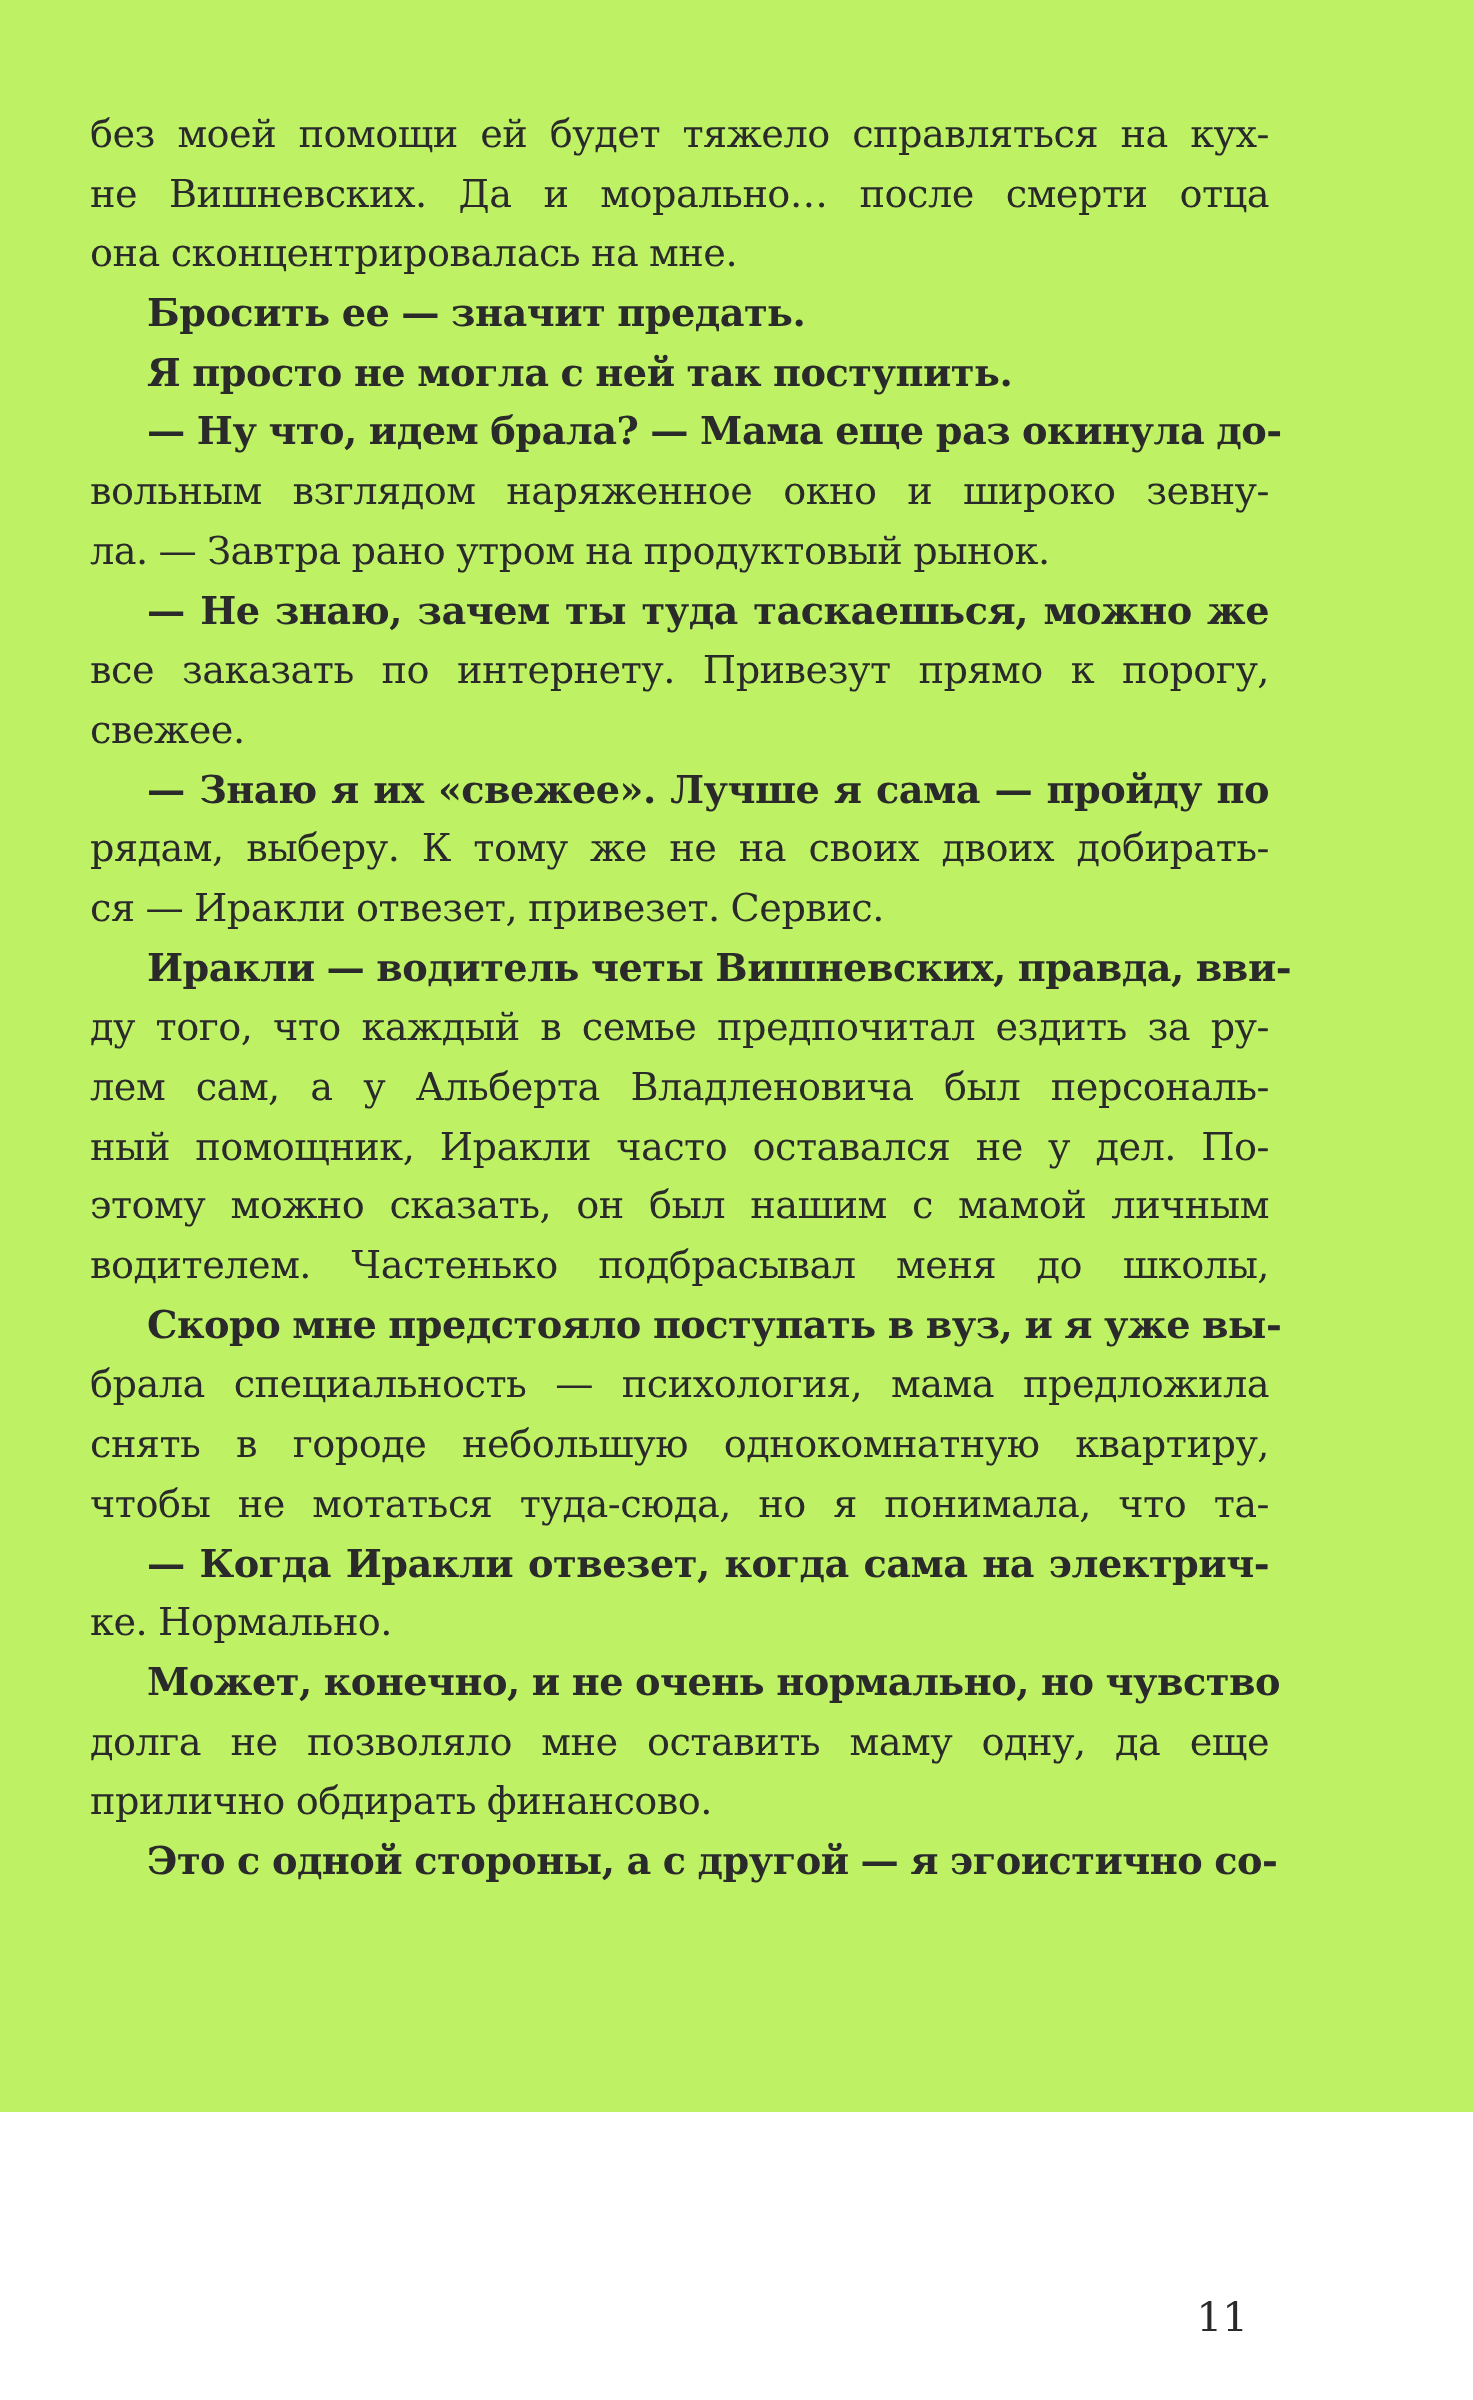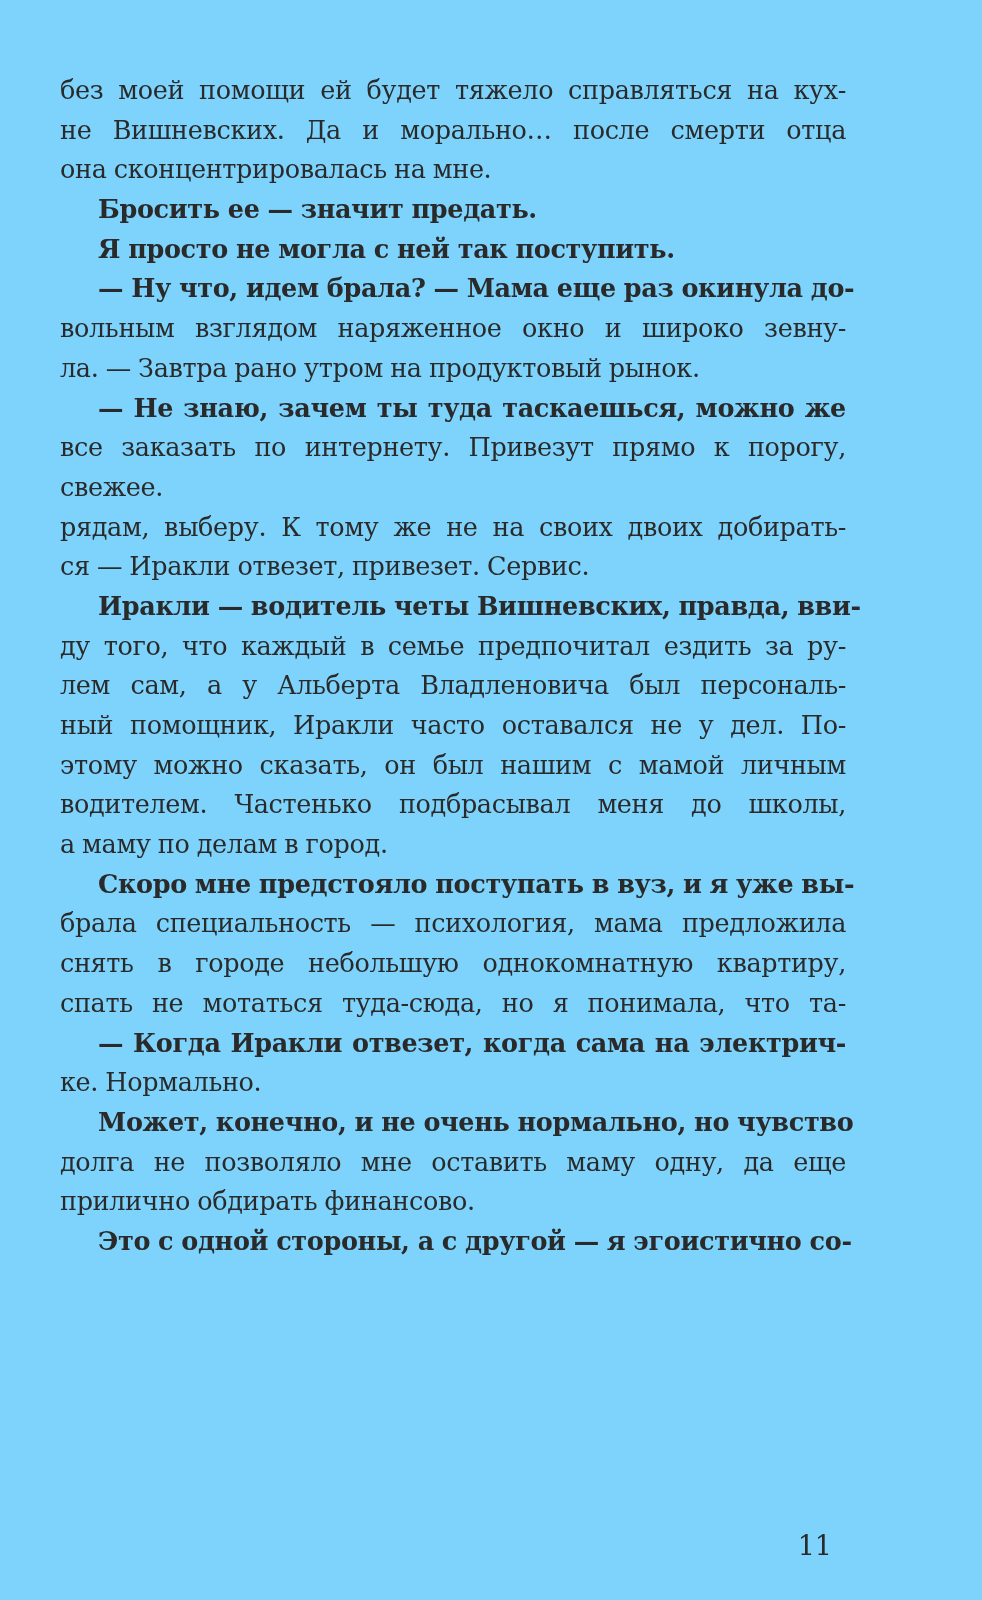--- a/index.html
+++ b/index.html
@@ -11,22 +11,22 @@
       width: 982px;
       height: 1600px;
       position: relative;
       overflow: hidden;
     }
     .page {
       position: absolute;
       left: 0;
       top: 0;
       width: 982px;
-      height: 1600px;
-      background: #7dd3fc;
+      height: 1408px;
+      background: #bef264;
     }
     .text-block {
       position: absolute;
       left: 60px;
       top: 71px;
       width: 786px;
       font-family: "DejaVu Serif", "Liberation Serif", serif;
       font-size: 25.5px;
       line-height: 39.7px;
       color: #2a2a2a;
@@ -77,37 +77,37 @@
         <span class="line indent">— Ну что, идем брала? — Мама еще раз окинула до-</span>
         <span class="line">вольным взглядом наряженное окно и широко зевну-</span>
         <span class="line last">ла. — Завтра рано утром на продуктовый рынок.</span>
       </div>
       <div>
         <span class="line indent">— Не знаю, зачем ты туда таскаешься, можно же</span>
         <span class="line">все заказать по интернету. Привезут прямо к порогу,</span>
         <span class="line last">свежее.</span>
       </div>
       <div>
+        <span class="line indent">— Знаю я их «свежее». Лучше я сама — пройду по</span>
         <span class="line">рядам, выберу. К тому же не на своих двоих добирать-</span>
         <span class="line last">ся — Иракли отвезет, привезет. Сервис.</span>
       </div>
       <div>
         <span class="line indent">Иракли — водитель четы Вишневских, правда, вви-</span>
         <span class="line">ду того, что каждый в семье предпочитал ездить за ру-</span>
         <span class="line">лем сам, а у Альберта Владленовича был персональ-</span>
         <span class="line">ный помощник, Иракли часто оставался не у дел. По-</span>
         <span class="line">этому можно сказать, он был нашим с мамой личным</span>
         <span class="line">водителем. Частенько подбрасывал меня до школы,</span>
-        <span class="line last">а маму по делам в город.</span>
       </div>
       <div>
         <span class="line indent">Скоро мне предстояло поступать в вуз, и я уже вы-</span>
         <span class="line">брала специальность — психология, мама предложила</span>
         <span class="line">снять в городе небольшую однокомнатную квартиру,</span>
-        <span class="line">спать не мотаться туда-сюда, но я понимала, что та-</span>
+        <span class="line">чтобы не мотаться туда-сюда, но я понимала, что та-</span>
       </div>
       <div>
         <span class="line indent">— Когда Иракли отвезет, когда сама на электрич-</span>
         <span class="line last">ке. Нормально.</span>
       </div>
       <div>
         <span class="line indent">Может, конечно, и не очень нормально, но чувство</span>
         <span class="line">долга не позволяло мне оставить маму одну, да еще</span>
         <span class="line last">прилично обдирать финансово.</span>
       </div>

